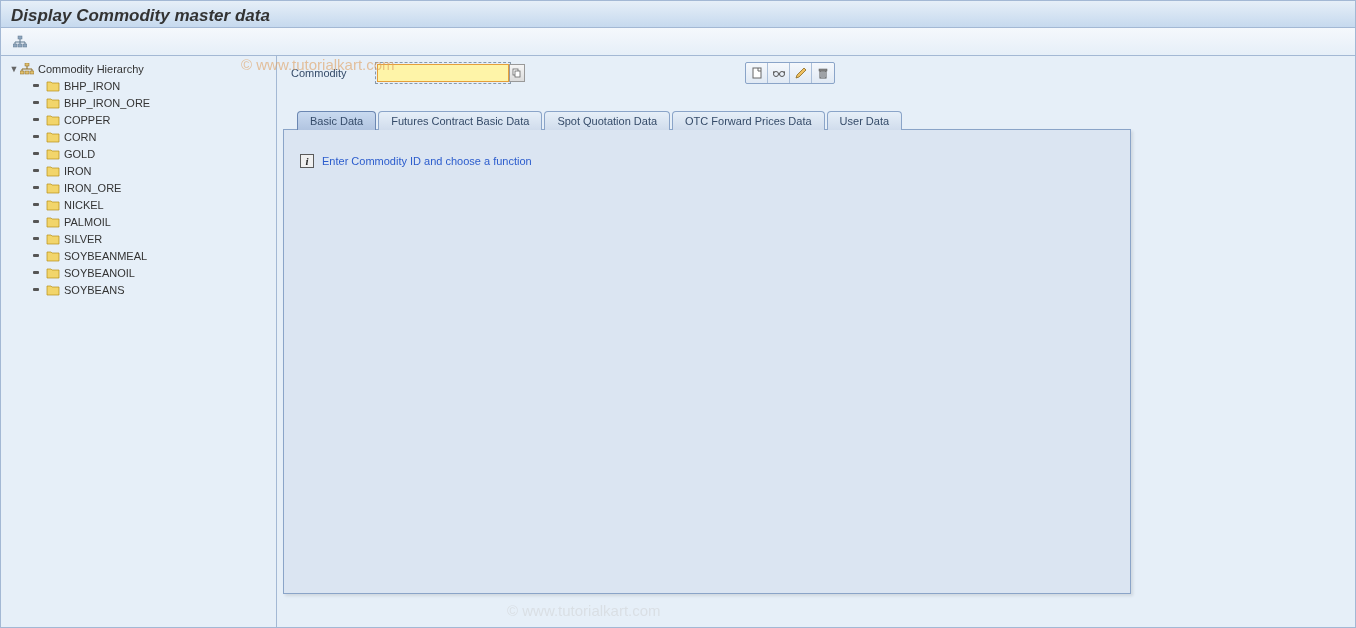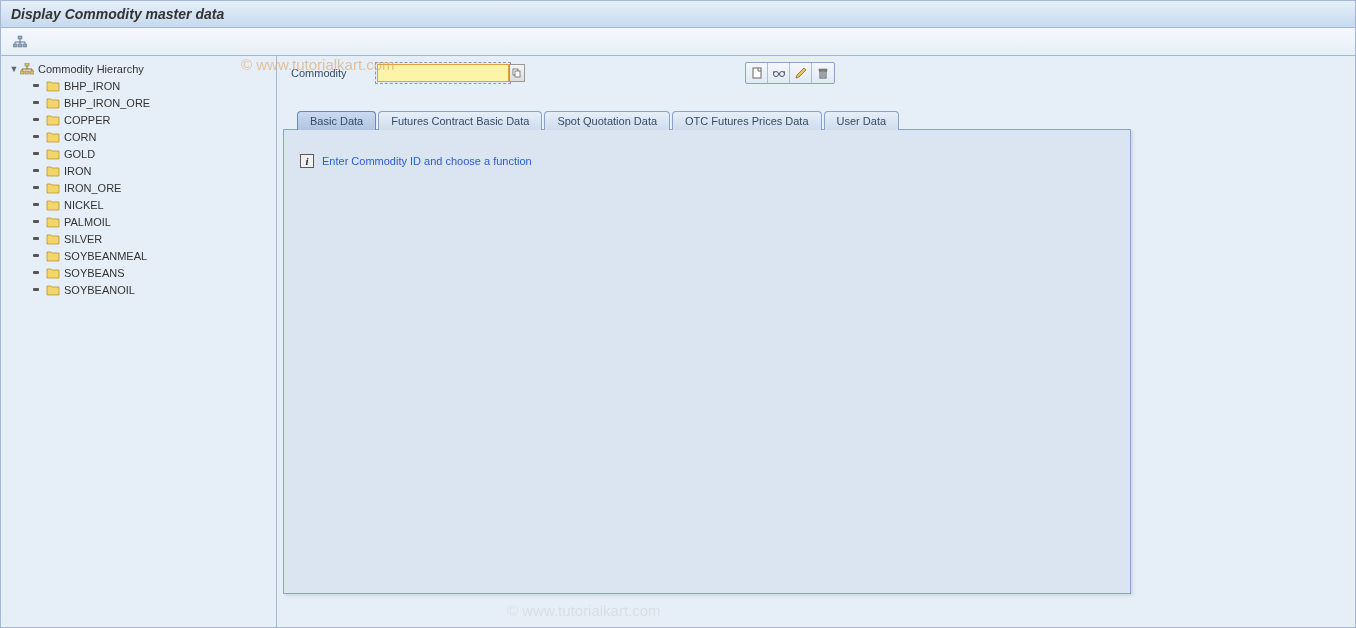--- a/index.html
+++ b/index.html
@@ -11,21 +11,21 @@
       width: 1356px;
       height: 628px;
       position: relative;
       overflow: hidden;
     }
     .title-bar {
       background: linear-gradient(to bottom, #e6eff8 0%, #c6d9ee 100%);
       height: 27px;
       border-bottom: 1px solid #a3b8d4;
       padding: 5px 10px;
-      font-size: 14px;
+      font-size: 17px;
       font-style: italic;
       font-weight: bold;
       color: #333;
     }
     .toolbar {
       background: linear-gradient(to bottom, #f5f8fc 0%, #e6eff8 100%);
       height: 28px;
       border-bottom: 1px solid #a3b8d4;
       padding: 4px 10px;
       display: flex;
@@ -358,30 +358,30 @@
           </span>
           <span>SOYBEANMEAL</span>
         </div>
         <div class="tree-row tree-child">
           <span class="tree-toggle"></span>
           <span class="tree-icon">
             <svg class="folder-svg" viewBox="0 0 14 12">
               <path d="M1 2 L5 2 L6 3 L13 3 L13 11 L1 11 Z" fill="#f2d56b" stroke="#b89015" stroke-width="0.7"></path>
             </svg>
           </span>
+          <span>SOYBEANOIL</span>
+        </div>
+        <div class="tree-row tree-child">
+          <span class="tree-toggle"></span>
+          <span class="tree-icon">
+            <svg class="folder-svg" viewBox="0 0 14 12">
+              <path d="M1 2 L5 2 L6 3 L13 3 L13 11 L1 11 Z" fill="#f2d56b" stroke="#b89015" stroke-width="0.7"></path>
+            </svg>
+          </span>
           <span>SOYBEANS</span>
-        </div>
-        <div class="tree-row tree-child">
-          <span class="tree-toggle"></span>
-          <span class="tree-icon">
-            <svg class="folder-svg" viewBox="0 0 14 12">
-              <path d="M1 2 L5 2 L6 3 L13 3 L13 11 L1 11 Z" fill="#f2d56b" stroke="#b89015" stroke-width="0.7"></path>
-            </svg>
-          </span>
-          <span>SOYBEANOIL</span>
         </div>
       </div>
   </div>
 
   <div class="content-area">
     <div class="form-row">
       <span class="form-label">Commodity</span>
       <input class="commodity-input" value="" style="">
       <button class="search-help-btn">
         <svg width="10" height="10" viewBox="0 0 10 10">
@@ -418,21 +418,21 @@
             <line x1="8" y1="6" x2="8" y2="11" stroke="#555"></line>
           </svg>
         </button>
       </div>
     </div>
 
     <div class="tab-strip" id="tab-strip">
         <div class="tab active">Basic Data</div>
         <div class="tab">Futures Contract Basic Data</div>
         <div class="tab">Spot Quotation Data</div>
-        <div class="tab">OTC Futures Prices Data</div>
+        <div class="tab">OTC Forward Prices Data</div>
         <div class="tab">User Data</div>
       </div>
 
     <div class="tab-panel">
       <div class="info-msg">
         <span class="info-icon">i</span>
         <span>Enter Commodity ID and choose a function</span>
       </div>
     </div>
 

